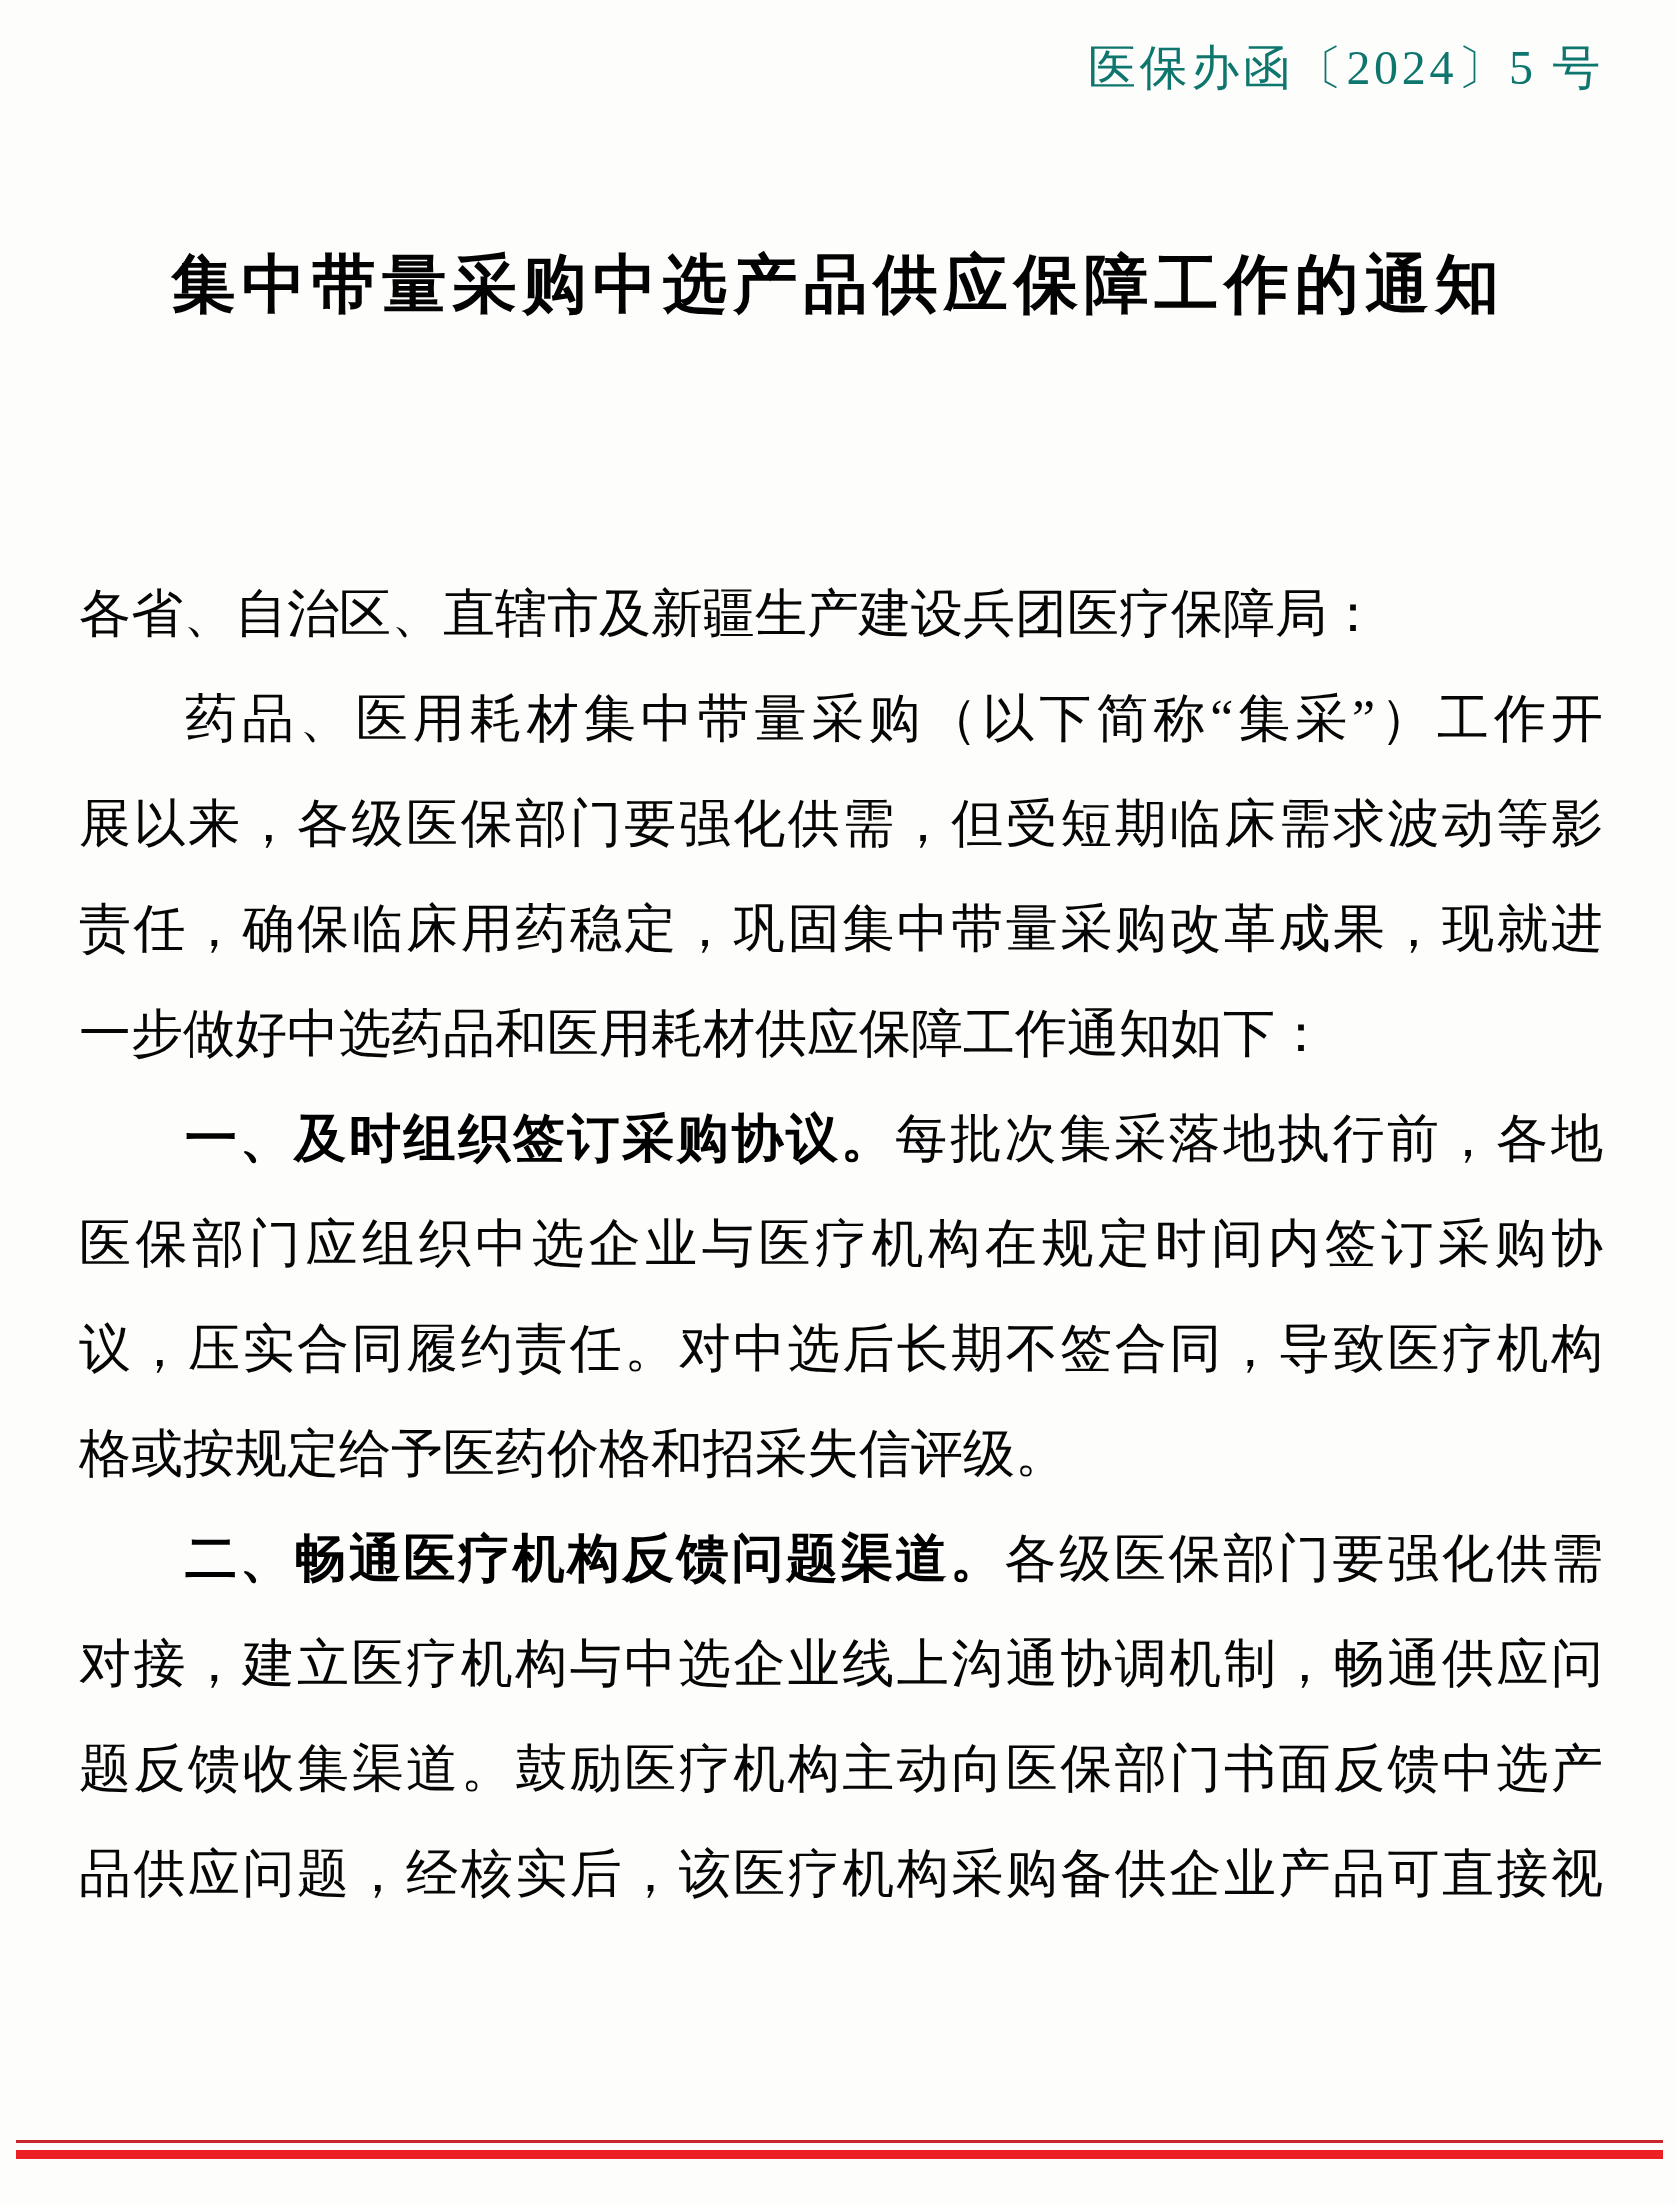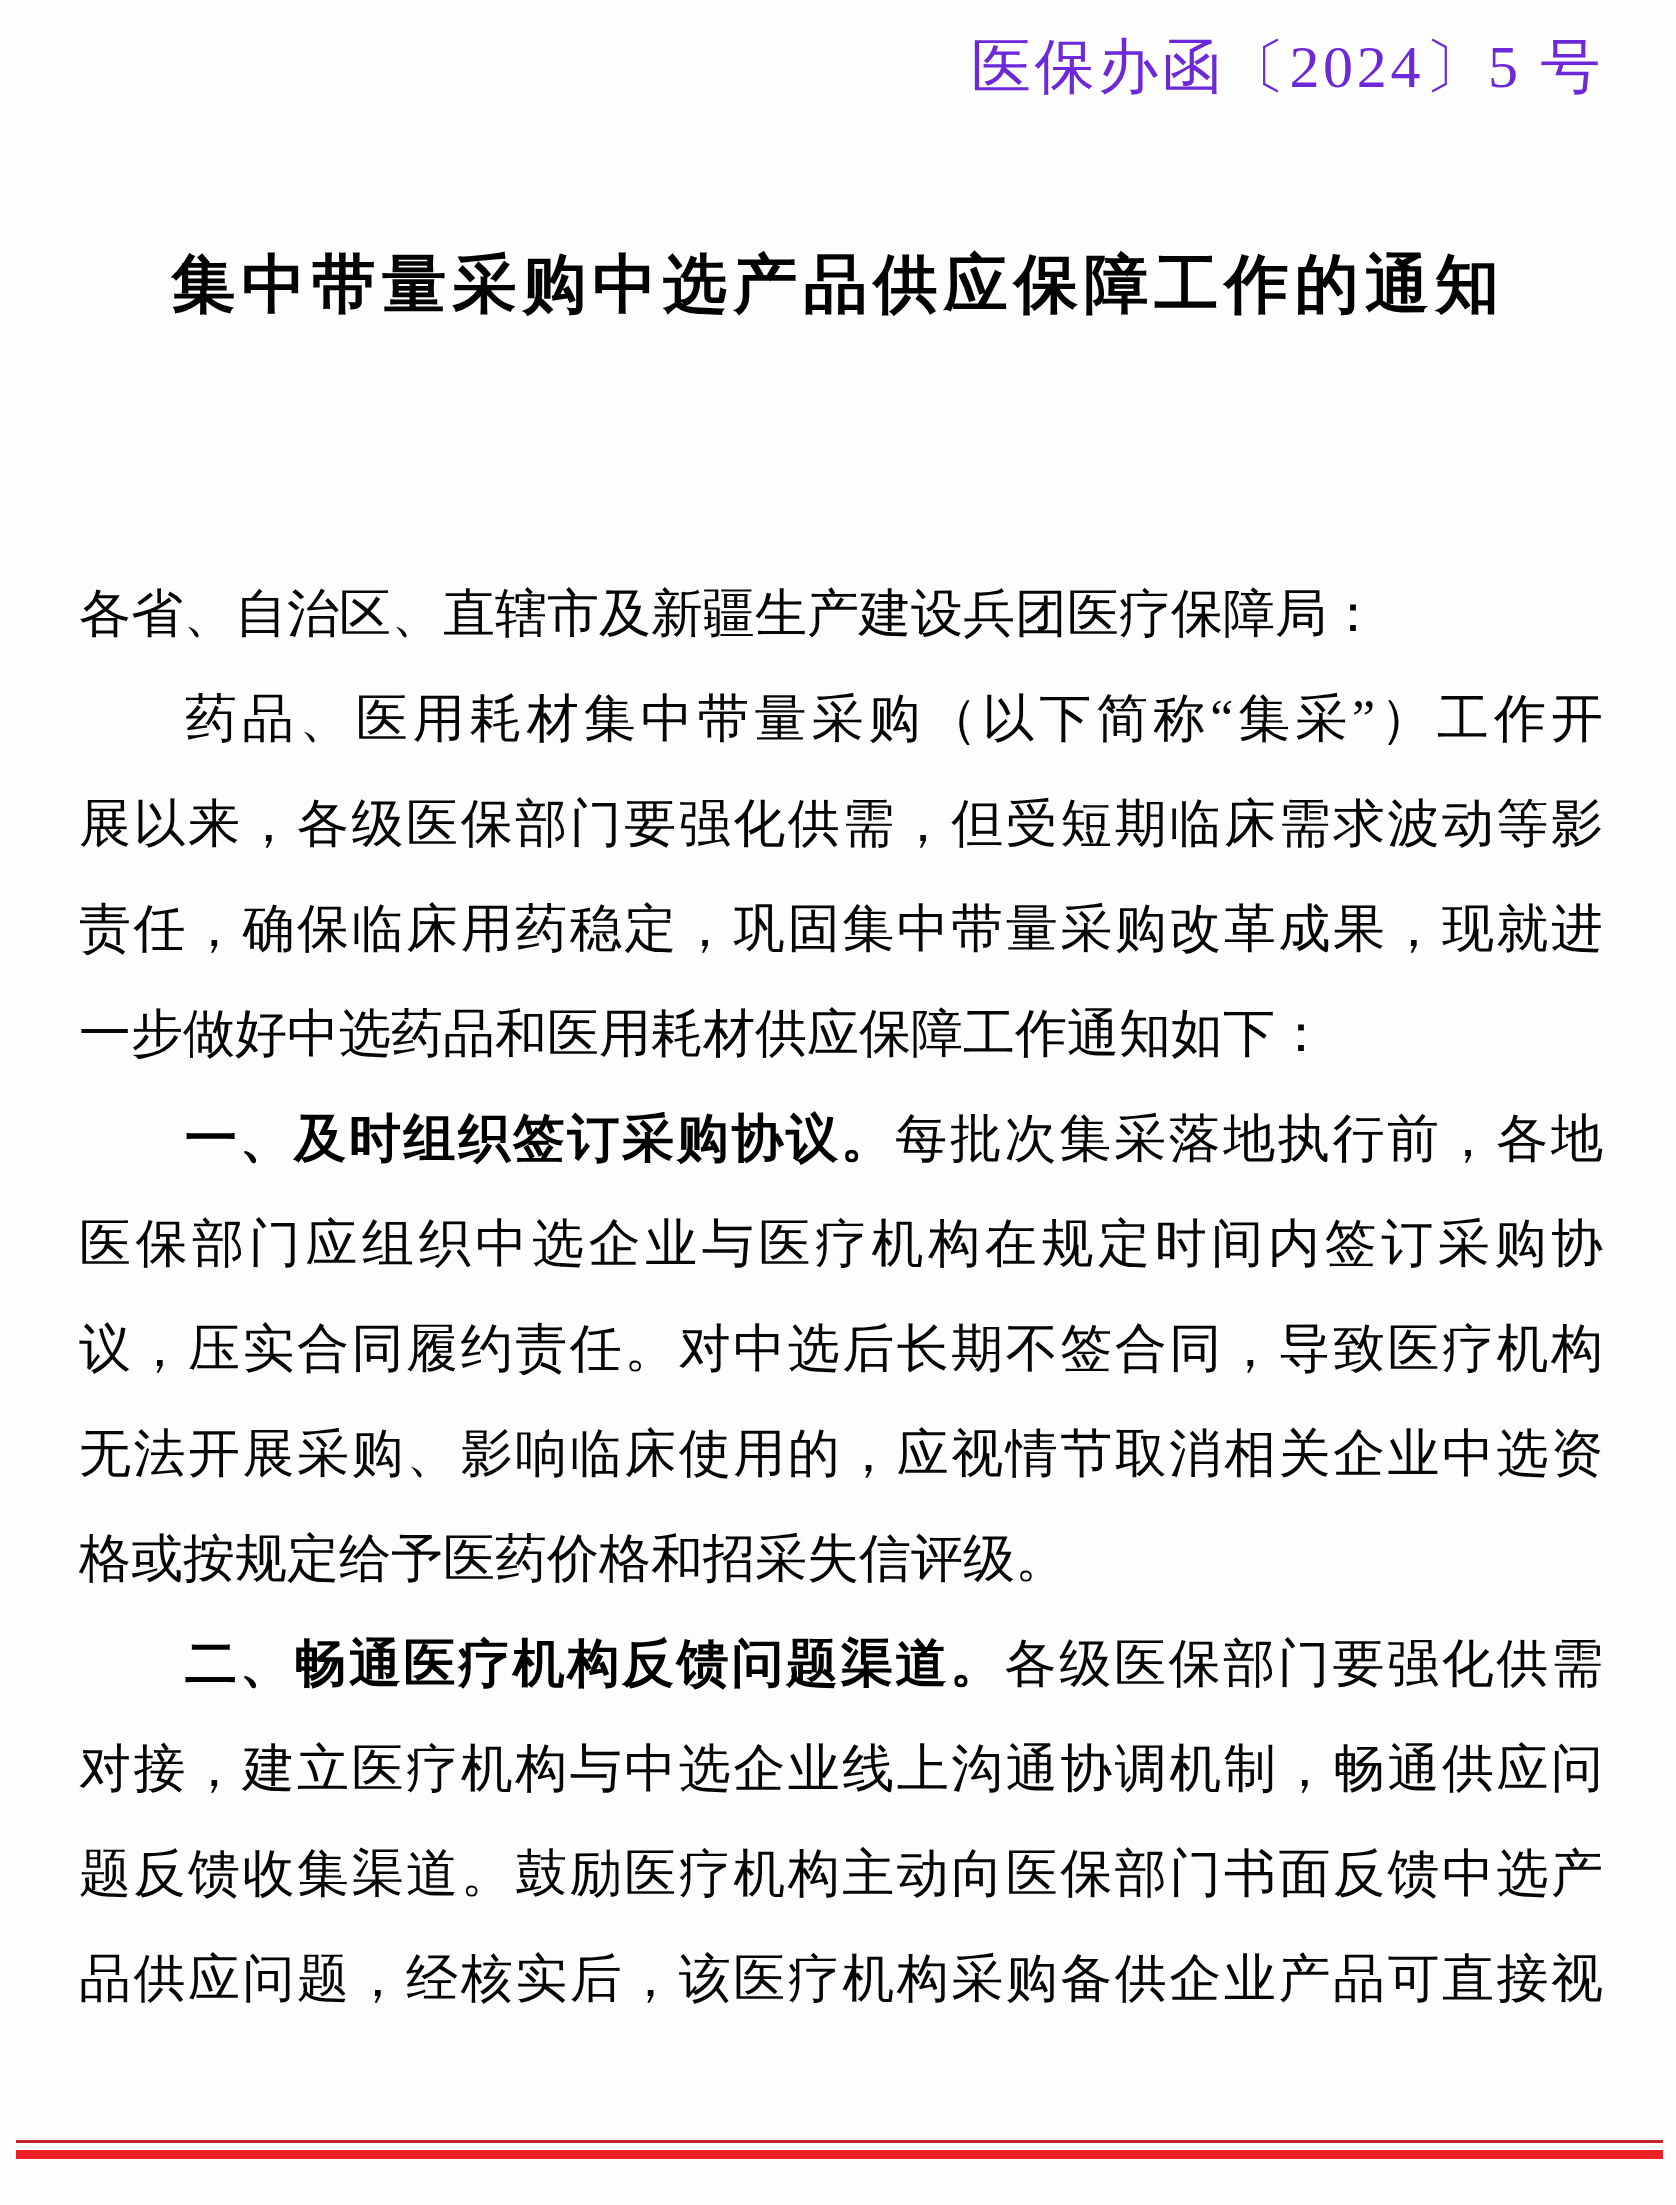--- a/index.html
+++ b/index.html
@@ -13,25 +13,25 @@
     overflow: hidden;
   }
   .page {
     position: absolute;
     inset: 0;
   }
   .doc-number {
     position: absolute;
     top: 38px;
     right: 73px;
-    font-size: 60px;
+    font-size: 48px;
     line-height: 59px;
     letter-spacing: 3.7px;
     white-space: nowrap;
-    color: #6d28d9;
+    color: #0f766e;
   }
   .title-block {
     position: absolute;
     top: 227px;
     left: 0;
     width: 100%;
     text-align: center;
   }
   .title-line {
     font-size: 64px;
@@ -88,21 +88,20 @@
 
   <div class="doc-body" id="doc-body">
       <div class="line">各省、自治区、直辖市及新疆生产建设兵团医疗保障局：</div>
       <div class="line indent justify">药品、医用耗材集中带量采购（以下简称“集采”）工作开</div>
       <div class="line justify">展以来，各级医保部门要强化供需，但受短期临床需求波动等影</div>
       <div class="line justify">责任，确保临床用药稳定，巩固集中带量采购改革成果，现就进</div>
       <div class="line">一步做好中选药品和医用耗材供应保障工作通知如下：</div>
       <div class="line indent justify"><b>一、及时组织签订采购协议。</b>每批次集采落地执行前，各地</div>
       <div class="line justify">医保部门应组织中选企业与医疗机构在规定时间内签订采购协</div>
       <div class="line justify">议，压实合同履约责任。对中选后长期不签合同，导致医疗机构</div>
-      <div class="line justify">无法开展采购、影响临床使用的，应视情节取消相关企业中选资</div>
       <div class="line">格或按规定给予医药价格和招采失信评级。</div>
       <div class="line indent justify"><b>二、畅通医疗机构反馈问题渠道。</b>各级医保部门要强化供需</div>
       <div class="line justify">对接，建立医疗机构与中选企业线上沟通协调机制，畅通供应问</div>
       <div class="line justify">题反馈收集渠道。鼓励医疗机构主动向医保部门书面反馈中选产</div>
       <div class="line justify">品供应问题，经核实后，该医疗机构采购备供企业产品可直接视</div>
     </div>
 
   <div class="rule rule-thin"></div>
   <div class="rule rule-thick"></div>
 

